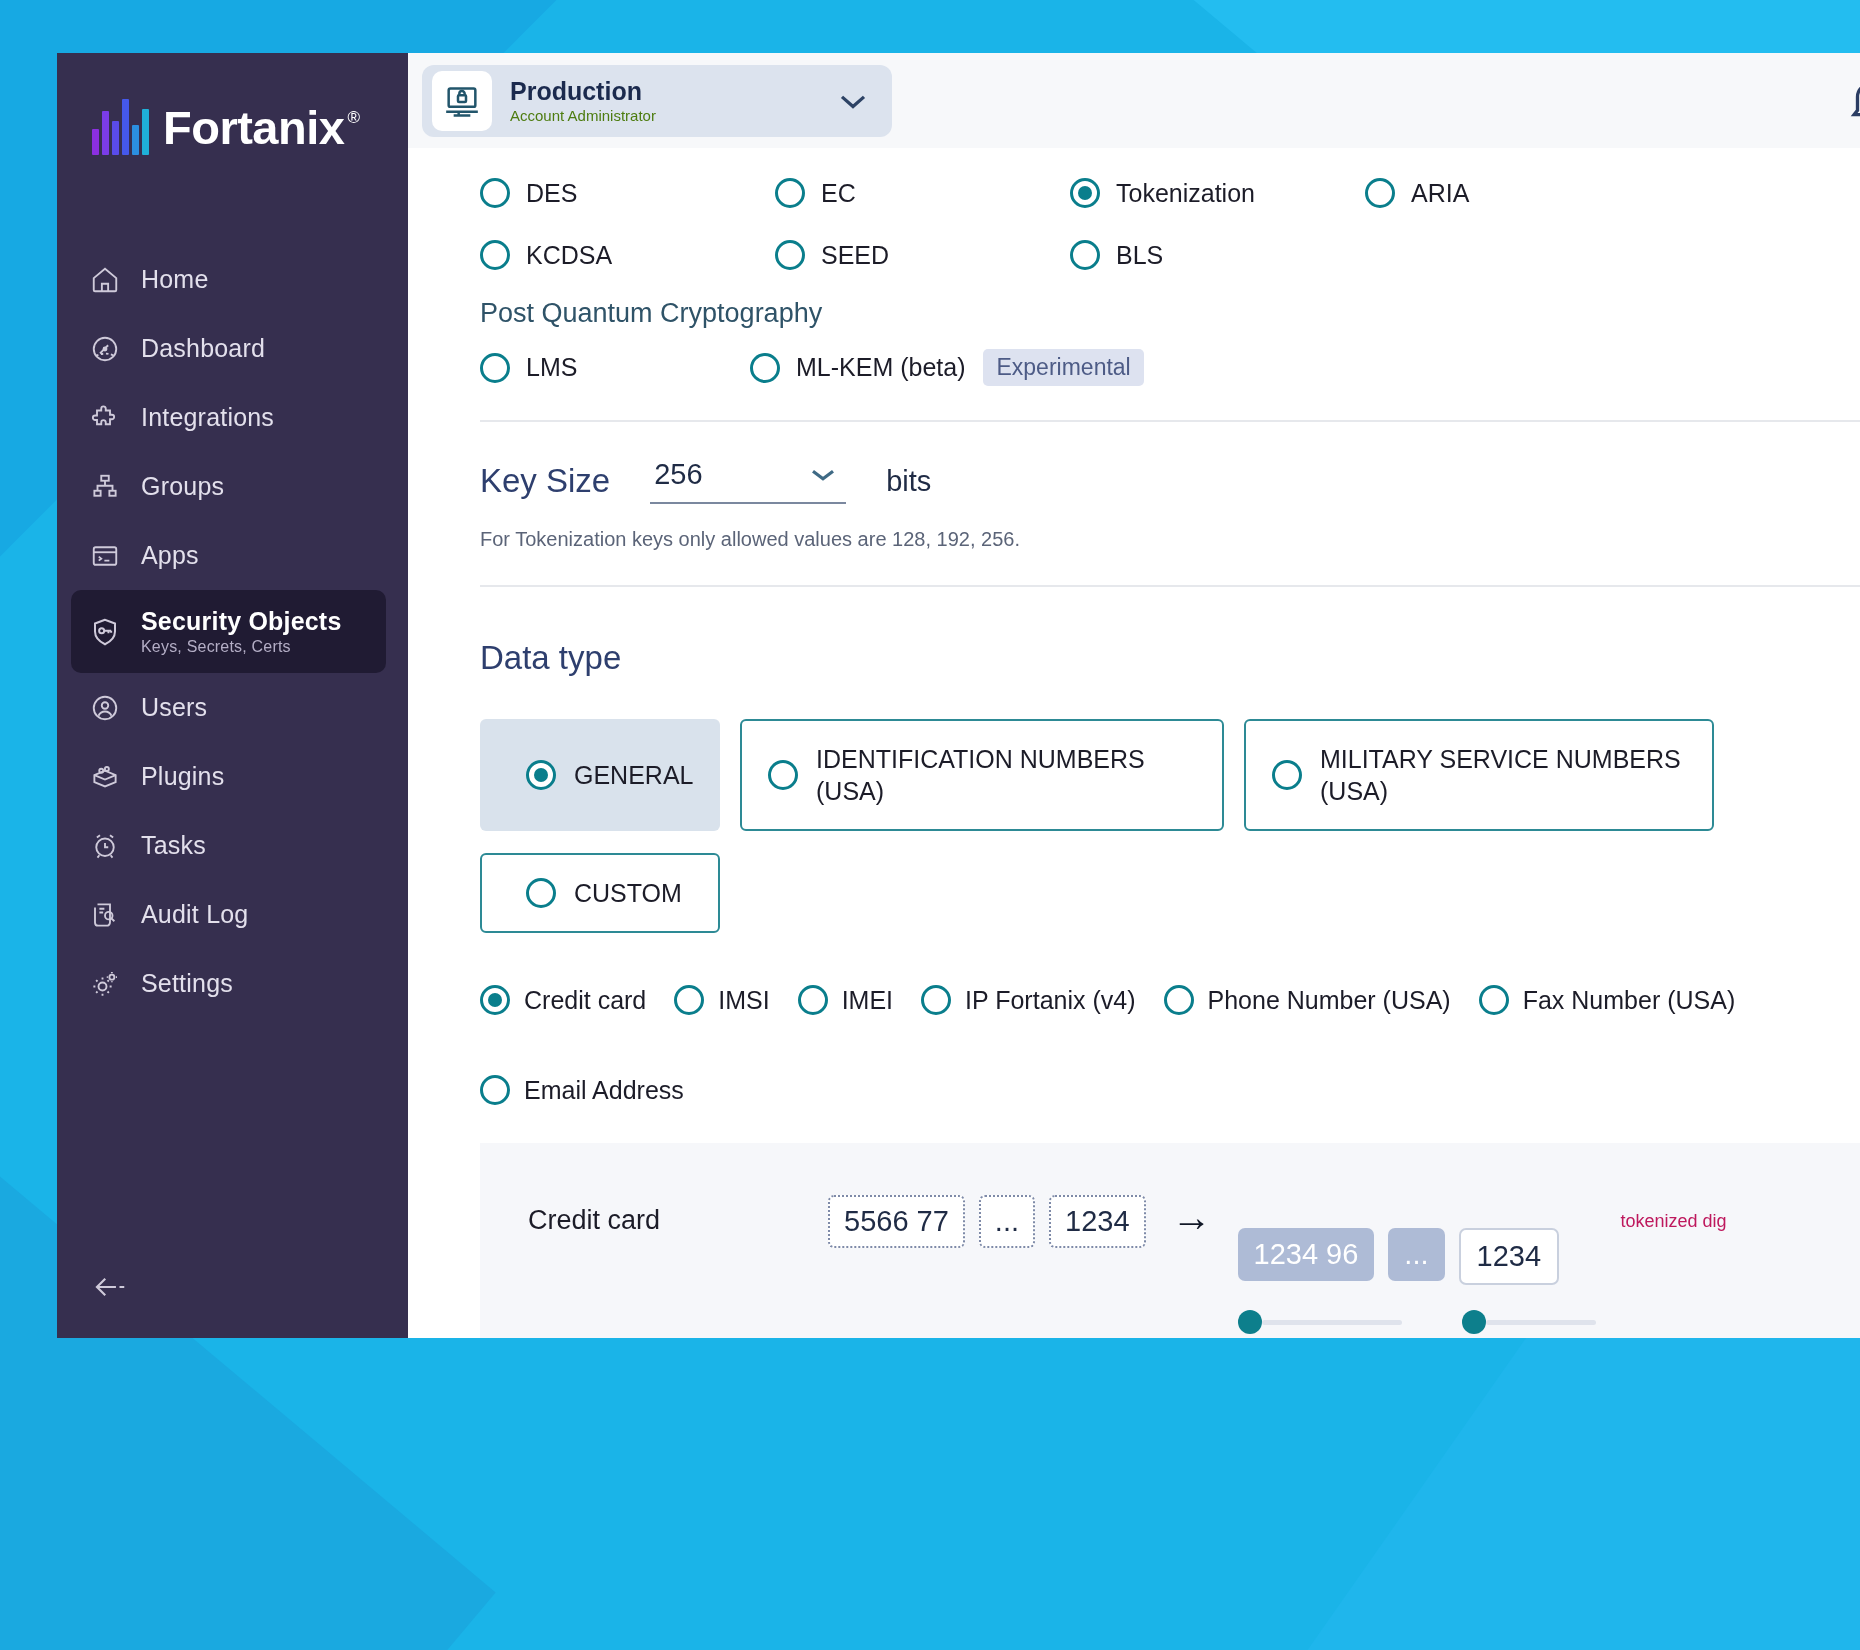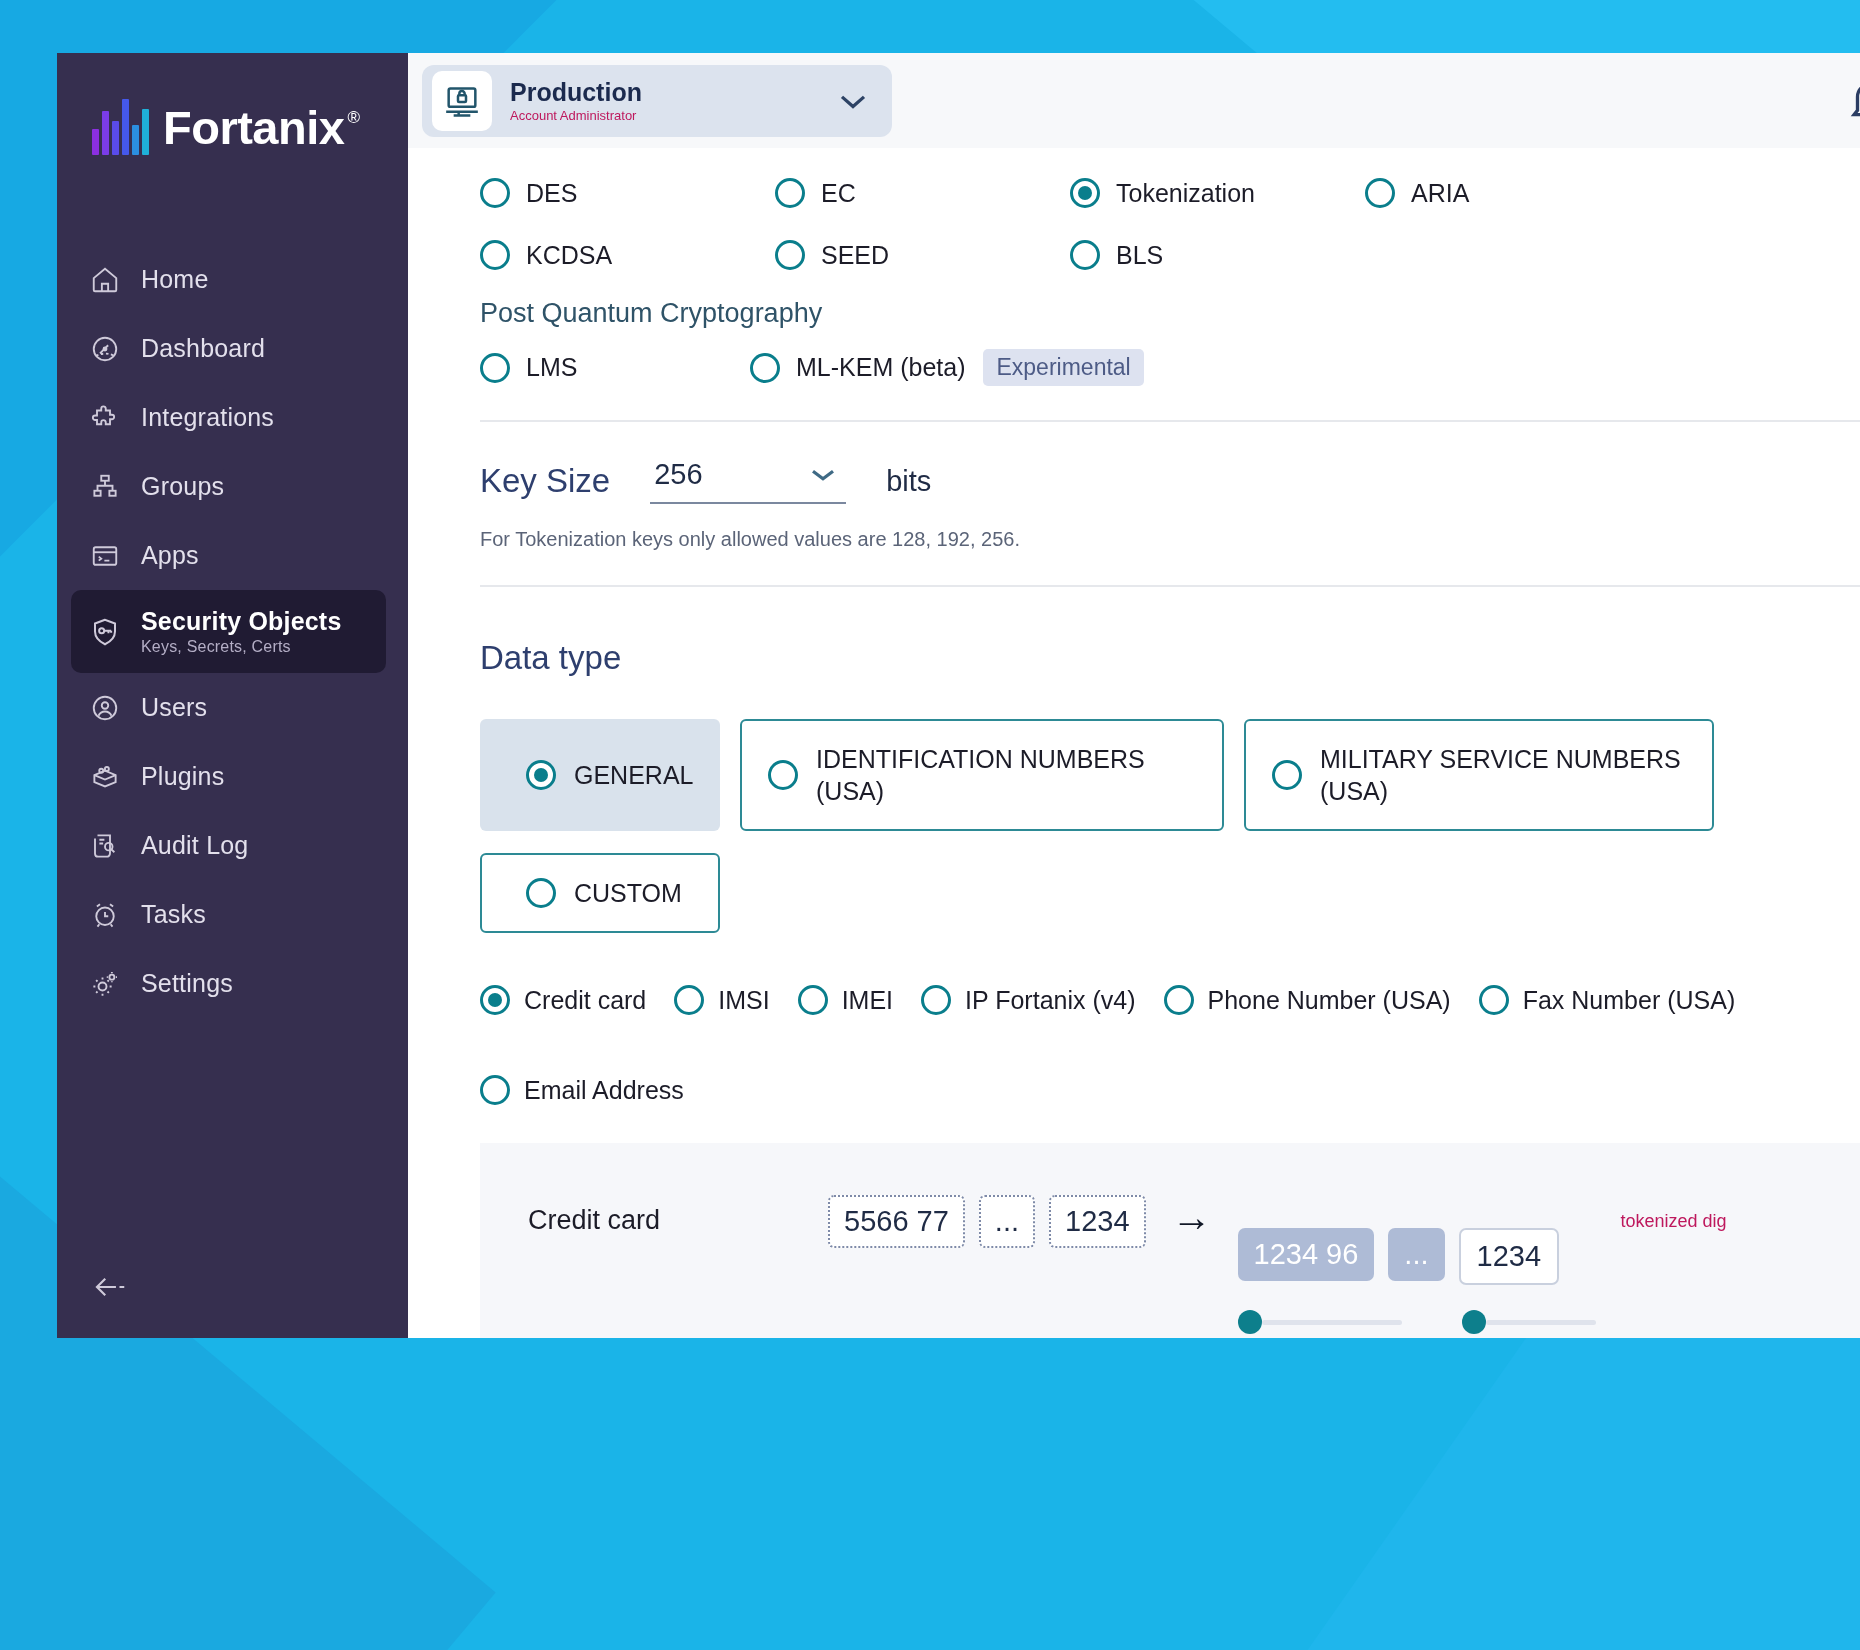--- a/index.html
+++ b/index.html
@@ -114,21 +114,21 @@
   }
   .acct-icon-box {
     width: 60px; height: 60px;
     background: #ffffff;
     border-radius: 10px;
     display: flex; align-items: center; justify-content: center;
     color: #22556b;
   }
   .acct-text { display: flex; flex-direction: column; flex: 1; }
   .acct-name { font-size: 25px; font-weight: bold; color: #1b2a4e; line-height: 1.15; }
-  .acct-role { font-size: 13px; color: #be185d; margin-top: 1px; }
+  .acct-role { font-size: 15px; color: #4d7c0f; margin-top: 1px; }
   .chev { color: #2d4365; display: flex; align-items: center; }
   .bell { margin-left: auto; color: #2b3d63; display: flex; align-items: center; }
 
   
   .content {
     flex: 1;
     overflow: hidden;
     padding: 0 0 0 0;
     position: relative;
     background: #ffffff;
@@ -373,41 +373,41 @@
           </svg>
         </span>
         <span class="nav-text-col">
             <span class="nav-main">Plugins</span>
           </span>
       </div>
 
       <div class="nav-item">
         <span class="nav-ico">
           <svg width="30" height="30" viewBox="0 0 24 24" fill="none" stroke="currentColor" stroke-width="1.5">
+            <circle cx="12" cy="13" r="7"></circle>
+              <path d="M12 9.5V13h2.6"></path>
+            <path d="M5.5 5.2 8 3.4M18.5 5.2 16 3.4M7.5 19.4 6 21.3M16.5 19.4 18 21.3"></path>
+          </svg>
+        </span>
+        <span class="nav-text-col">
+            <span class="nav-main">Tasks</span>
+          </span>
+      </div>
+
+      <div class="nav-item">
+        <span class="nav-ico">
+          <svg width="30" height="30" viewBox="0 0 24 24" fill="none" stroke="currentColor" stroke-width="1.5">
             <path d="M6 3.5h10v14c0 1.7-1.2 3-3 3H6.5c-1.6 0-2.5-1.1-2.5-2.6V6"></path>
             <path d="M7.5 7h4M7.5 10h3"></path>
               <circle cx="15" cy="12.5" r="3"></circle>
               <path d="M17.2 14.8 19.5 17"></path>
           </svg>
         </span>
         <span class="nav-text-col">
             <span class="nav-main">Audit Log</span>
-          </span>
-      </div>
-
-      <div class="nav-item">
-        <span class="nav-ico">
-          <svg width="30" height="30" viewBox="0 0 24 24" fill="none" stroke="currentColor" stroke-width="1.5">
-            <circle cx="12" cy="13" r="7"></circle>
-              <path d="M12 9.5V13h2.6"></path>
-            <path d="M5.5 5.2 8 3.4M18.5 5.2 16 3.4M7.5 19.4 6 21.3M16.5 19.4 18 21.3"></path>
-          </svg>
-        </span>
-        <span class="nav-text-col">
-            <span class="nav-main">Tasks</span>
           </span>
       </div>
 
       <div class="nav-item">
         <span class="nav-ico">
           <svg width="30" height="30" viewBox="0 0 24 24" fill="none" stroke="currentColor" stroke-width="1.5">
             <circle cx="10" cy="14" r="3.2"></circle>
             <path d="M10 8.3v-1.6M10 21.3v-1.6M4.3 14H2.7M17.3 14h-1.6M6 10 4.9 8.9M15.1 19.1 14 18M6 18l-1.1 1.1M15.1 8.9 14 10"></path>
             <circle cx="17.5" cy="6.5" r="2"></circle>
             <path d="M17.5 3.3v-.9M17.5 10.6v-.9M14.3 6.5h-.9M21.6 6.5h-.9"></path>

